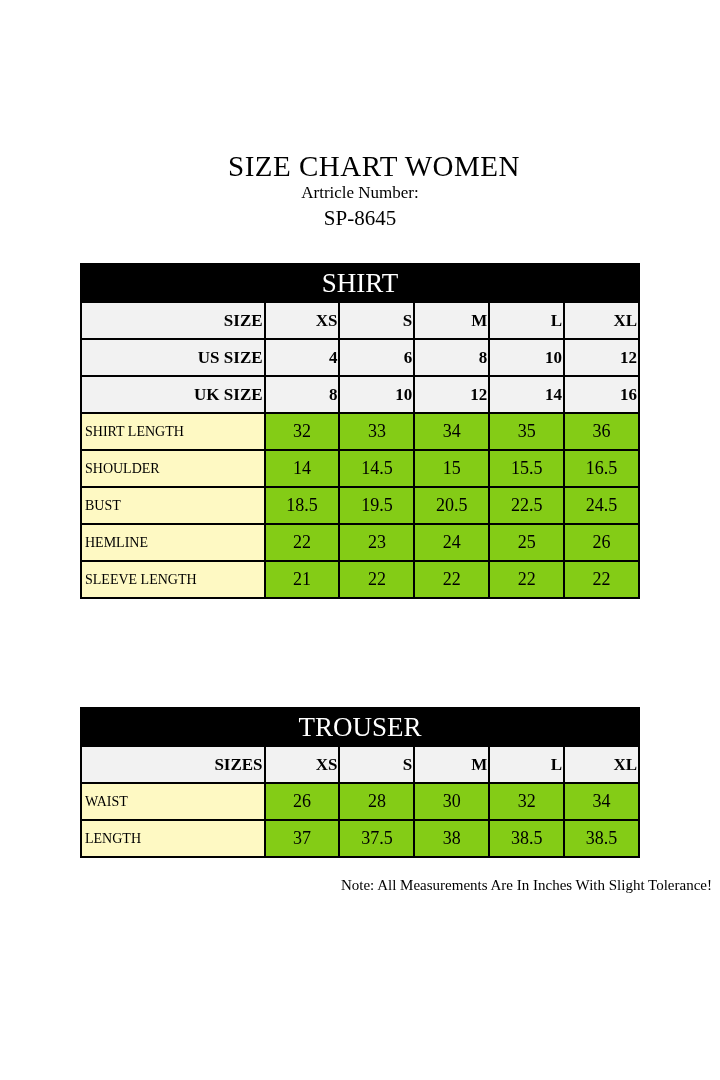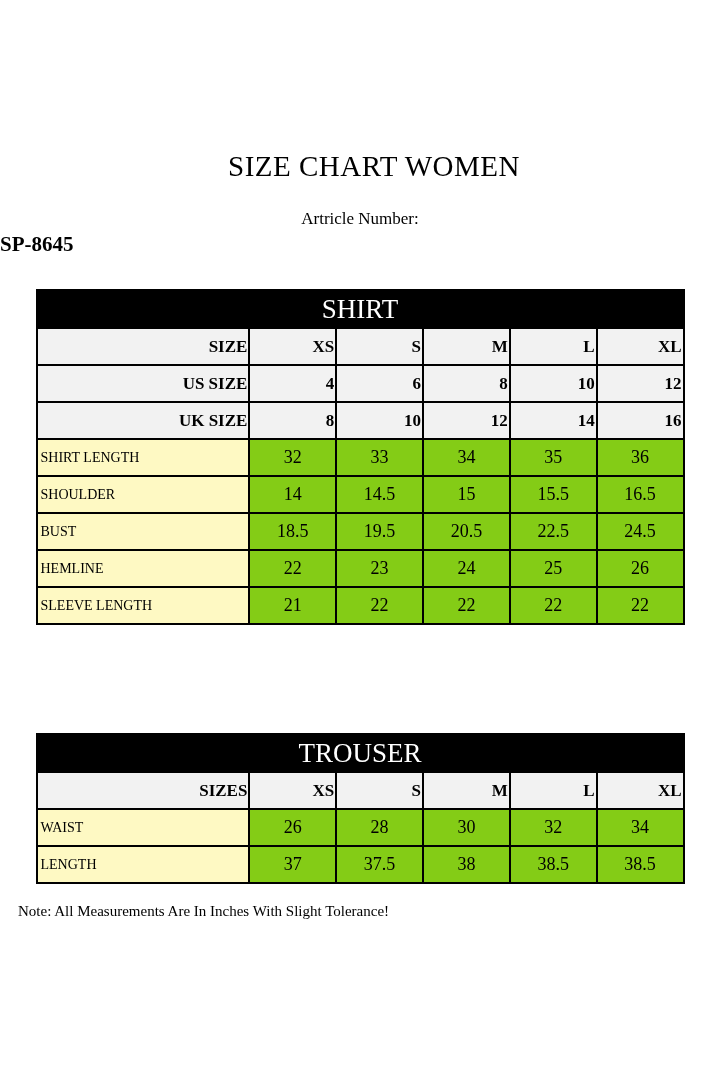--- a/index.html
+++ b/index.html
@@ -5,46 +5,46 @@
   html,body { margin:0; padding:0; }
   body {
     width:720px; height:1080px; background:#ffffff;
     font-family:"Liberation Serif","DejaVu Serif",serif;
     color:#000; overflow:hidden;
   }
   .doc-title {
     margin:150px 0 0 0; text-align:center;
     font-size:29px; font-weight:normal; letter-spacing:0.5px;padding-left:28px;
   }
-  .article-label { margin-top:26px; text-align:center; font-size:17px; }
-  .article-number { margin-top:3px; text-align:left; font-size:21px; font-weight:bold; }
+  .article-label { text-align:center; font-size:17px; }
+  .article-number { margin-top:3px; text-align:center; font-size:21px; font-weight:normal; }
 
   table.size-table {
-    width:649px; margin:0 auto; border-collapse:collapse; table-layout:fixed;
+    width:560px; margin:0 auto; border-collapse:collapse; table-layout:fixed;
   }
   table.shirt   { margin-top:32px; }
   table.trouser { margin-top:108px; }
 
   .size-table td { border:2px solid #000; height:37px; box-sizing:border-box; }
 
   td.caption-cell {
     background:#000; color:#fff; text-align:center;
     font-size:27px; height:38px; font-weight:normal;
   }
 
   tr.hdr td { background:#f2f2f2; font-weight:bold; font-size:17px; }
   tr.hdr td.lbl { text-align:right; padding-left:14px; }
   tr.hdr td.val { text-align:right; }
 
   tr.meas td.lbl {
     background:#fef9c3; font-size:14px; text-align:left; padding-left:3px;
   }
   tr.meas td.val { background:#84cc16; font-size:18px; text-align:center; }
 
-  .note { margin:19px 0 0 18px; font-size:15px; }
+  .note { margin:19px 8px 0 18px; font-size:15px;text-align:right; }
 </style>
 </head>
 <body>
 
 <h1 class="doc-title">SIZE CHART WOMEN</h1>
 <div class="article-label">Artricle Number:</div>
 <div class="article-number">SP-8645</div>
 
 <table class="size-table shirt">
   <colgroup>

